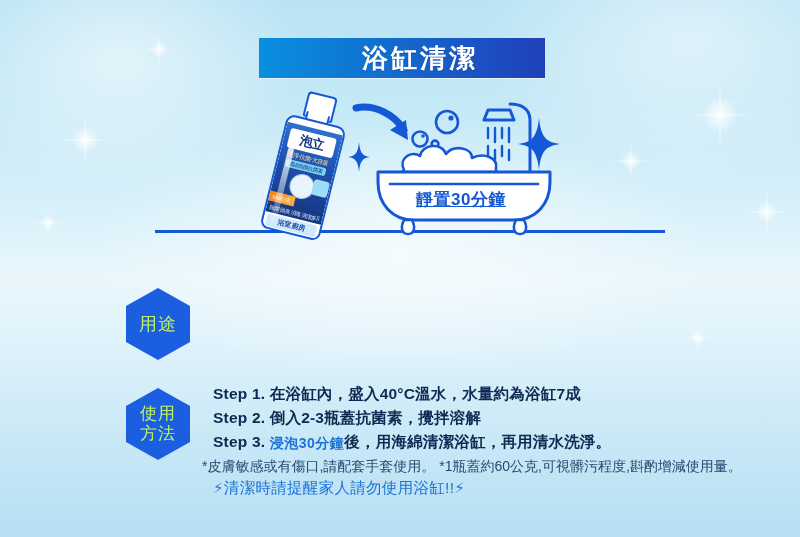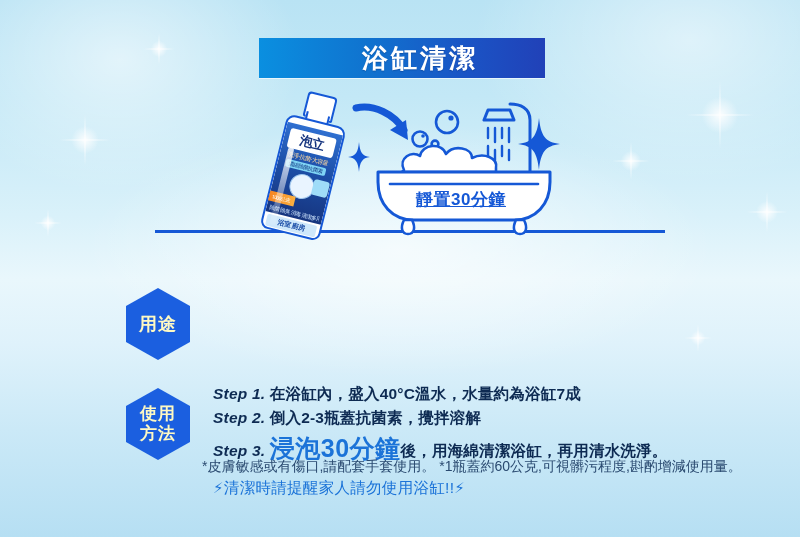--- a/index.html
+++ b/index.html
@@ -127,41 +127,41 @@
   }
 
   
   .hex{
     position:absolute;width:64px;height:72px;
     background:#1b5fe0;
     clip-path:polygon(50% 0%,100% 25%,100% 75%,50% 100%,0% 75%,0% 25%);
     display:flex;align-items:center;justify-content:center;
   }
   .hex .hextext{
-    color:#fef9c3;font-size:18px;font-weight:bold;line-height:1.05;text-align:right;
+    color:#bef264;font-size:18px;font-weight:normal;line-height:1.05;text-align:right;
     letter-spacing:1px;
   }
   .hex .hextext.two{font-size:17px;line-height:1.15;}
 
   #hex-usage{left:126px;top:288px;}
   #hex-method{left:126px;top:388px;}
 
   #usage-text{
     position:absolute;left:213px;top:302px;width:440px;
     color:#0d2a52;font-size:15.5px;font-weight:bold;letter-spacing:0.3px;
   }
 
   #steps{position:absolute;left:213px;top:384px;width:470px;}
   .step{
     color:#0d2a52;font-size:15.5px;font-weight:bold;letter-spacing:0.2px;
     margin-bottom:3px;white-space:nowrap;
   }
-  .step .lead{font-weight:bold;font-style:italic;}
+  .step .lead{font-weight:bold;}
   .step .hl{
-    color:#1b73d8;font-size:25px;font-weight:bold;letter-spacing:0.5px;
+    color:#1b73d8;font-size:14px;font-weight:bold;letter-spacing:0.5px;
     vertical-align:-1px;
   }
   #disclaimer{
     position:absolute;left:202px;top:458px;width:470px;
     color:#2a4a70;font-size:14px;letter-spacing:0px;white-space:nowrap;
   }
   #warning{
     position:absolute;left:213px;top:478px;width:470px;
     color:#1b73d8;font-size:15.5px;font-weight:normal;letter-spacing:0.3px;
   }

